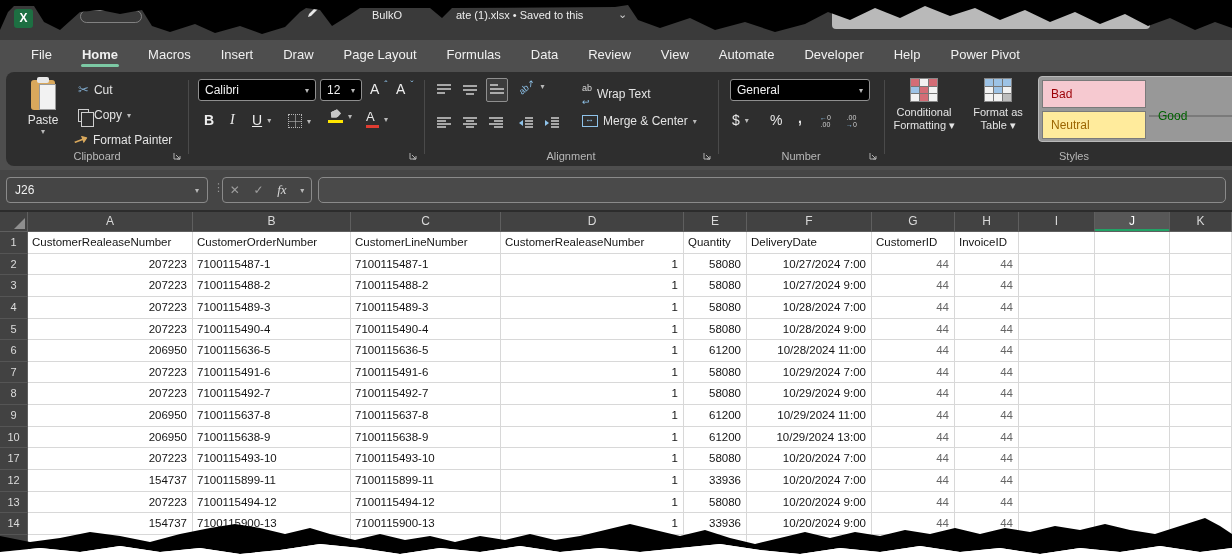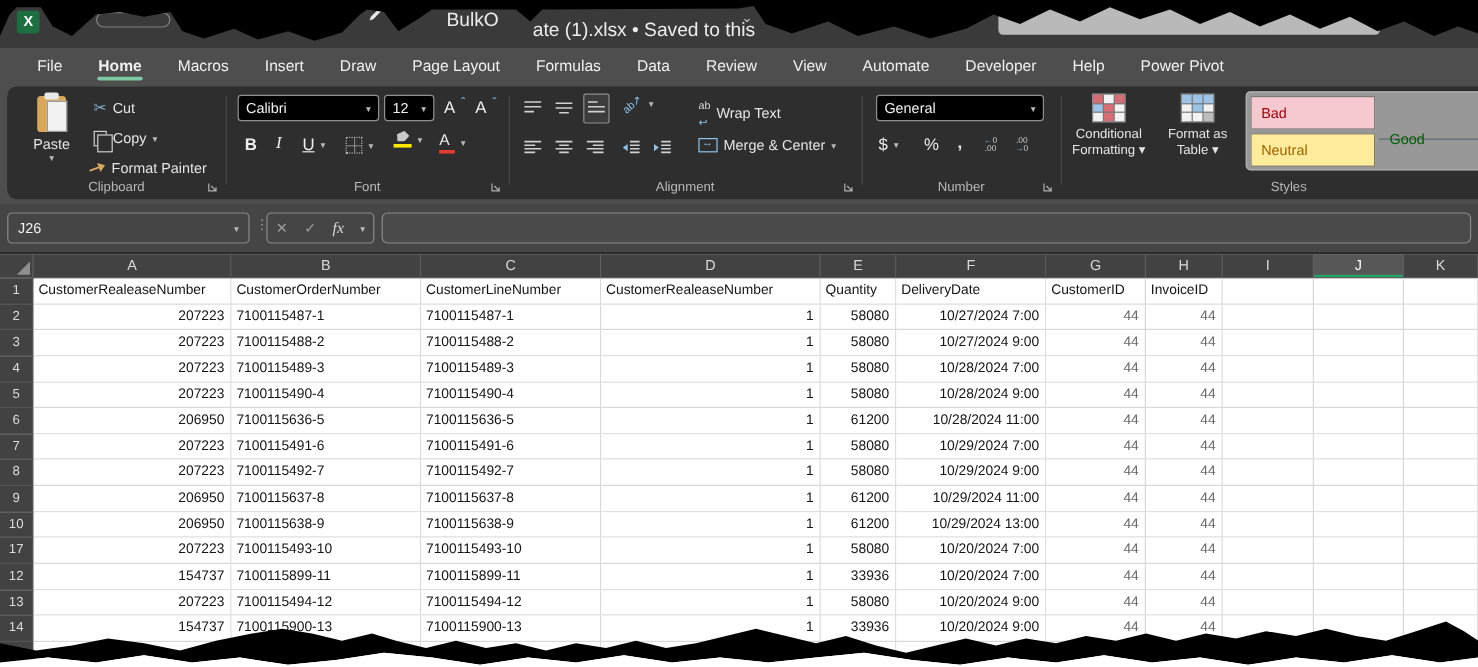--- a/index.html
+++ b/index.html
@@ -6,22 +6,22 @@
   body { background:#ffffff; font-family:"Liberation Sans", sans-serif; }
   .screen { position:relative; width:1232px; height:556px; overflow:hidden; background:#ffffff; }
 
   
   .titlebar { position:absolute; left:0; top:0; width:1232px; height:40px; background:#3a3a3a; }
   .excel-logo { position:absolute; left:14px; top:9px; width:19px; height:19px; background:#1d6f42; border-radius:3px;
     color:#fff; font-size:12px; font-weight:bold; text-align:center; line-height:19px; }
   .excel-logo::before { content:""; position:absolute; left:-4px; top:3px; width:7px; height:13px; background:#2e8b57; border-radius:1px; z-index:-1; }
   .autosave-pill { position:absolute; left:80px; top:10px; width:62px; height:13px; border:1px solid #9a9a9a; border-radius:7px; opacity:.75; }
   .pencil-ic { position:absolute; left:306px; top:5px; }
-  .tb-title { position:absolute; top:9px; font-size:16px; color:#ececec; white-space:nowrap; }
-  .tb-frag1 { left:372px; } .tb-frag2 { left:444px;margin-top:8px; }
+  .tb-title { position:absolute; top:9px; font-size:11px; color:#ececec; white-space:nowrap; }
+  .tb-frag1 { left:372px; } .tb-frag2 { left:456px; }
   .tb-chev { position:absolute; left:618px; top:8px; color:#cfcfcf; font-size:11px; }
   .tb-search { position:absolute; left:832px; top:3px; width:318px; height:26px; background:#b9b9b9; border-radius:4px; }
 
   
   .tabstrip { position:absolute; left:0; top:40px; width:1232px; height:30px; background:#4e4e4e;
     display:flex; align-items:center; padding-left:18px; gap:4px; }
   .rtab { position:relative; color:#f0f0f0; font-size:13px; padding:5px 13px 7px 13px; cursor:default; white-space:nowrap; }
   .rtab.active { font-weight:bold; }
   .rtab.active::after { content:""; position:absolute; left:12px; right:12px; bottom:2px; height:3px; background:#7cc9a4; border-radius:2px; }
 
@@ -200,21 +200,20 @@
           <span class="fill-ic">
               <span class="fill-bucket"></span>
               <span class="ybar"></span>
             </span>
           <span class="chev">▾</span>
         </div>
         <div class="rbtn" style="left:178px;top:38px;">
           <span><span class="fontcol-A">A</span><span class="rbar"></span></span>
           <span class="chev">▾</span>
         </div>
-        <div class="glabel">Font</div>
         <svg class="launcher" style="left:220px;" width="10" height="10">
           <path d="M2 2 v6 h6 M4 4 l4 4 M8 5 v3 h-3" stroke="#b0b0b0" stroke-width="1" fill="none"></path>
         </svg>
         <div class="gsep" style="left:236px;"></div>
       </div>
 
       <div class="rgroup" style="left:418px;width:294px;">
         <svg class="alico" style="position:absolute;left:12px;top:10px;" width="16" height="14">
             <path class="icon-line" d="M1 3h14M1 7h14M1 11h8"></path>
           </svg>

